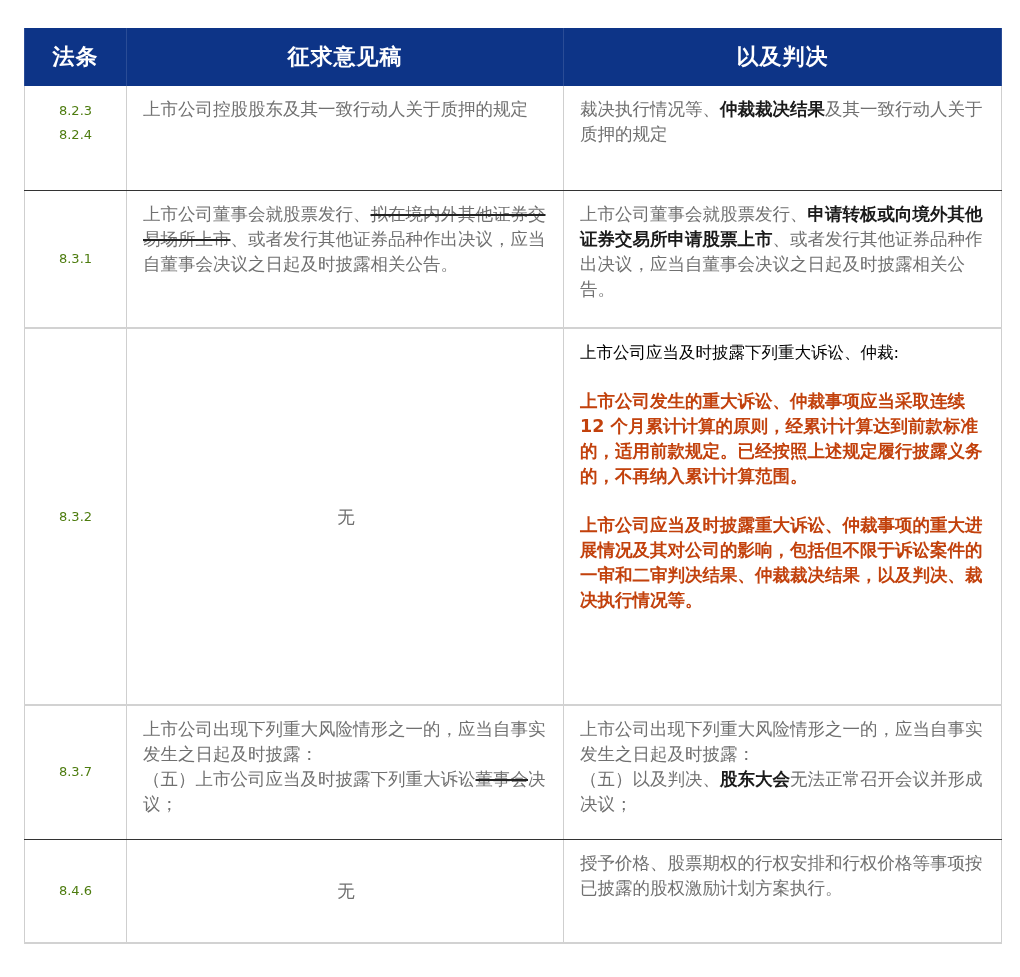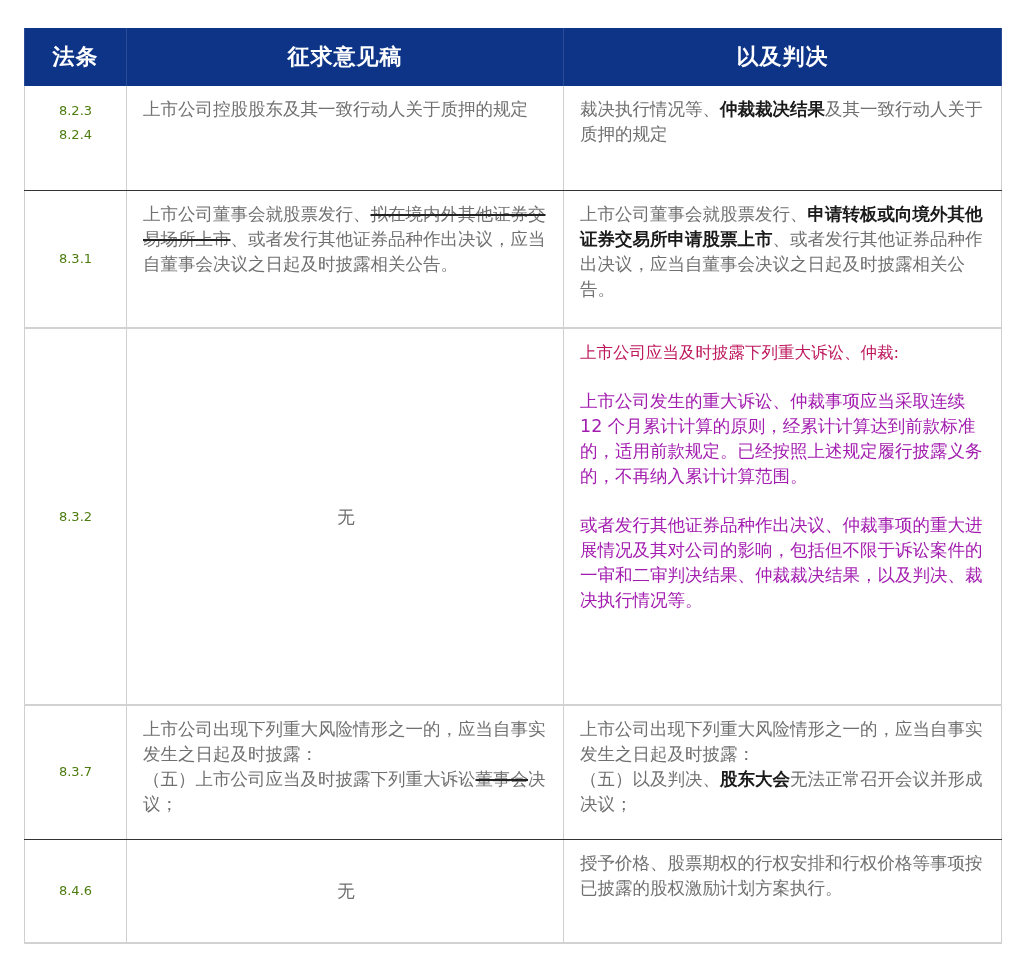--- a/index.html
+++ b/index.html
@@ -32,24 +32,24 @@
     padding: 11px 14px 10px 16px;
   }
   td.col-num { text-align: center; vertical-align: middle; color: #4d7c0f; font-size: 13px; padding: 16px; line-height: 24px; }
   td.col-num.top { vertical-align: top; padding-top: 13px; }
   td.center { text-align: center; vertical-align: middle; }
   td.mid { border-left: 1px solid #bdbdbd; }
   tr.b-dark td { border-bottom: 1.5px solid #333333; }
   tr.b-light td { border-bottom: 2px solid #d2d2d2; }
   .strike { text-decoration: line-through; text-decoration-color: #222; text-decoration-thickness: 2px; color: #707070; }
   .bold { font-weight: bold; color: #1a1a1a; }
-  .dark { color: #a21caf; font-weight: normal; }
+  .dark { color: #c2410c; font-weight: bold; }
   .para { margin: 0; }
   .gap { height: 24px; }
-  .small-gray { color: #be185d; font-size: 16.5px; }
+  .small-gray { color: #000000; font-size: 16.5px; }
 </style>
 </head>
 <body>
 
 <div class="wrap">
 <table>
   <colgroup>
         <col class="c1">
         <col class="c2">
         <col class="c3">
@@ -93,21 +93,21 @@
         <span>8.3.2</span>
       </td>
       <td class="center">
         <span>无</span>
       </td>
       <td class="mid">
         <p class="para small-gray">上市公司应当及时披露下列重大诉讼、仲裁:</p>
         <div class="gap"></div>
         <p class="para dark">上市公司发生的重大诉讼、仲裁事项应当采取连续 12 个月累计计算的原则，经累计计算达到前款标准的，适用前款规定。已经按照上述规定履行披露义务的，不再纳入累计计算范围。</p>
         <div class="gap"></div>
-        <p class="para dark">或者发行其他证券品种作出决议、仲裁事项的重大进展情况及其对公司的影响，包括但不限于诉讼案件的一审和二审判决结果、仲裁裁决结果，以及判决、裁决执行情况等。</p>
+        <p class="para dark">上市公司应当及时披露重大诉讼、仲裁事项的重大进展情况及其对公司的影响，包括但不限于诉讼案件的一审和二审判决结果、仲裁裁决结果，以及判决、裁决执行情况等。</p>
       </td>
     </tr>
 
     <tr class="b-dark" style="height:134px;">
       <td class="col-num">
         <span>8.3.7</span>
       </td>
       <td>
         <div>上市公司出现下列重大风险情形之一的，应当自事实发生之日起及时披露：</div>
         <div><span>（五）上市公司应当及时披露下列重大诉讼</span><span class="strike">董事会</span><span>决议；</span></div>

